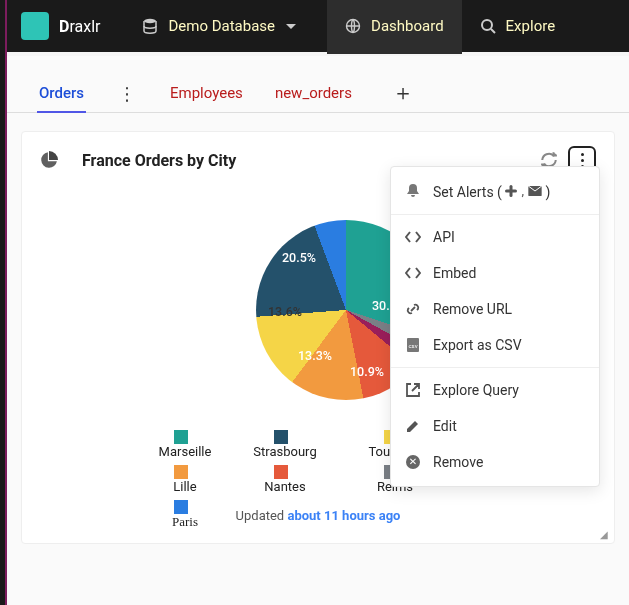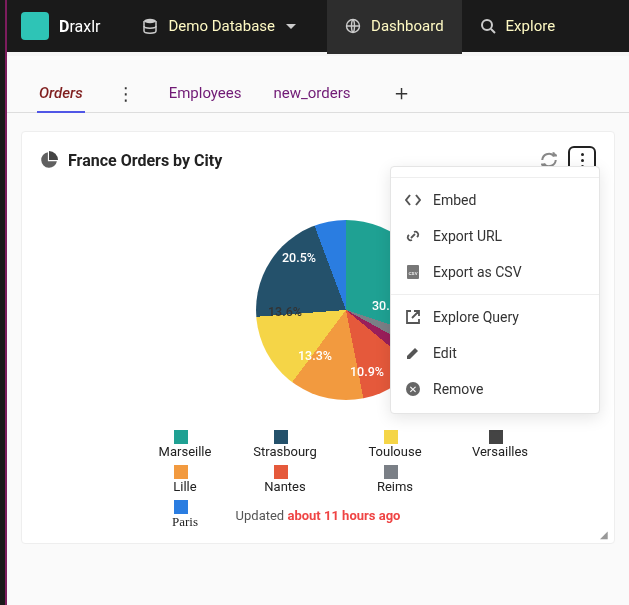--- a/index.html
+++ b/index.html
@@ -10,30 +10,30 @@
   .brand { font-weight: 400; font-size: 16px; margin-right: 24px; }
   .brand b { font-weight: 700; }
   .nav-item { display: flex; align-items: center; height: 56px; padding: 16px 18px; font-size: 15px; cursor: pointer; color: #fef9c3; }
   .nav-item.active { background: #2d2d2d; }
   .nav-item svg, .nav-item .iconph { margin-right: 10px; }
   .iconph { width: 16px; height: 16px; display: inline-block; }
   .chev { margin-left: 8px; }
 
   .page { position: absolute; left: 7px; top: 56px; right: 0; bottom: 0; background: #fafafa; overflow: hidden; }
   .tabs { display: flex; align-items: center; padding: 18px 20px 0 30px; gap: 28px; }
-  .tab { font-size: 15px; color: #701a75; padding: 10px 2px; cursor: pointer; position: relative; }
-  .tab.active { color: #7f1d1d; font-weight: 500; font-style: italic; }
+  .tab { font-size: 15px; color: #b91c1c; padding: 10px 2px; cursor: pointer; position: relative; }
+  .tab.active { color: #1d4ed8; font-weight: 500; }
   .tab.active::after { content: ""; position: absolute; left: 0; right: 0; bottom: -1px; height: 2px; background: #5056e6; }
   .tab-underline { height: 1px; background: #ddd; margin: 0 0 18px 0; }
   .tab-kebab { font-size: 18px; color: #333; cursor: pointer; padding: 0 4px; }
   .tab-plus { font-size: 22px; color: #333; cursor: pointer; padding: 0 6px; margin-left: 4px; }
 
   .card { background: #fff; border: 1px solid #eee; border-radius: 4px; margin: 0 14px; padding: 14px 18px 10px 18px; position: relative; }
   .card-head { display: flex; align-items: center; }
-  .card-title { font-weight: 700; font-size: 16px; color: #222; margin-left: 10px; }
+  .card-title { font-weight: 700; font-size: 16px; color: #222; margin-left: 24px; }
   .card-actions { margin-left: auto; display: flex; align-items: center; gap: 10px; }
   .kebab-box { border: 2px solid #222; border-radius: 6px; width: 28px; height: 28px; display: flex; align-items: center; justify-content: center; cursor: pointer; }
   .kebab-dots { display: flex; flex-direction: column; gap: 3px; }
   .kebab-dots span { width: 3px; height: 3px; background: #222; border-radius: 50%; }
 
   .chart-area { position: relative; height: 290px; margin-top: 16px; }
   .pie { position: absolute; left: 216px; top: 30px; width: 180px; height: 180px; border-radius: 50%;
     background: conic-gradient(
       #1fa193 0% 30.1%,
       #7a7f86 30.1% 33%,
@@ -44,21 +44,21 @@
       #24516b 73.8% 94.3%,
       #2a7de1 94.3% 100%
     );
   }
   .lbl { position: absolute; font-size: 12.5px; color: #fff; font-weight: 500; }
   .legend { position: absolute; left: 100px; top: 240px; display: grid; grid-template-columns: 90px 110px 110px 100px; row-gap: 6px; column-gap: 0px; }
   .legend-item { display: flex; align-items: center; font-size: 13px; color: #222; flex-direction: column; }
   .legend-item .sw { width: 14px; height: 14px; margin-right: 8px; }
 
   .updated { text-align: center; font-size: 13px; color: #555; margin-top: 28px; padding-bottom: 10px; }
-  .updated b { font-weight: 700; color: #ef4444; }
+  .updated b { font-weight: 700; color: #3b82f6; }
   .resize { position: absolute; right: 2px; bottom: 2px; width: 12px; height: 12px; color: #999; font-size: 10px; }
 
   .menu { position: absolute; right: 14px; top: 34px; width: 210px; background: #fff; border: 1px solid #e5e5e5; border-radius: 4px; box-shadow: 0 4px 16px rgba(0,0,0,0.1); z-index: 10; padding: 6px 0; }
   .menu-item { display: flex; align-items: center; padding: 10px 14px; font-size: 14px; color: #333; cursor: pointer; gap: 12px; }
   .menu-sep { height: 1px; background: #eee; margin: 4px 0; }
   .menu-icon { width: 16px; height: 16px; color: #666; flex-shrink: 0; display: inline-flex; align-items: center; justify-content: center; }
   .menu-icon svg { display: block; }
   .alerts-extra { display: inline-flex; align-items: center; gap: 4px; font-size: 13px; color: #555; }
   .rm-circle { width: 14px; height: 14px; border-radius: 50%; background: #666; color: #fff; font-size: 10px; display: inline-flex; align-items: center; justify-content: center; }
 </style>
@@ -175,36 +175,66 @@
           </div>
       </div>
     </div>
 
     <div class="updated">
       <span>Updated </span><b>about 11 hours ago</b>
     </div>
     <div class="resize">◢</div>
 
     <div class="menu">
+      <div class="menu-item">
+        <span class="menu-icon">
+            <svg viewBox="0 0 16 16" width="16" height="16" fill="#777">
+              <path d="M8 1a4 4 0 0 0-4 4v3l-2 3h12l-2-3V5a4 4 0 0 0-4-4zM6 12a2 2 0 0 0 4 0z"></path>
+            </svg>
+          </span>
+        <span>
+          <span>Set Alerts (</span>
+          <span class="alerts-extra">
+            <svg width="12" height="12" viewBox="0 0 16 16" fill="#555">
+                <rect x="6" y="0" width="4" height="16" rx="2"></rect>
+                <rect x="0" y="6" width="16" height="4" rx="2"></rect>
+              </svg>
+            ,
+            <svg width="14" height="10" viewBox="0 0 16 12" fill="#555">
+                <rect x="0" y="0" width="16" height="12" rx="1" fill="#555"></rect>
+                <path d="M0 0l8 6 8-6" stroke="#fff" stroke-width="1.2" fill="none"></path>
+              </svg>
+          </span>
+          <span>)</span>
+        </span>
+      </div>
       <div class="menu-sep"></div>
       <div class="menu-item">
         <span class="menu-icon">
             <svg viewBox="0 0 16 16" width="16" height="16" fill="none" stroke="#555" stroke-width="2">
               <path d="M5 3L1 8l4 5M11 3l4 5-4 5"></path>
             </svg>
           </span>
+        <span>API</span>
+      </div>
+      <div class="menu-item">
+        <span class="menu-icon">
+            <svg viewBox="0 0 16 16" width="16" height="16" fill="none" stroke="#555" stroke-width="2">
+              <path d="M5 3L1 8l4 5M11 3l4 5-4 5"></path>
+            </svg>
+          </span>
         <span>Embed</span>
       </div>
       <div class="menu-item">
         <span class="menu-icon">
             <svg viewBox="0 0 16 16" width="16" height="16" fill="none" stroke="#555" stroke-width="1.8">
               <path d="M6 10l4-4M7 12a3 3 0 0 1-4-4l1-1M9 4a3 3 0 0 1 4 4l-1 1"></path>
             </svg>
           </span>
-        <span>Export URL</span>
+        <span>Remove URL</span>
       </div>
       <div class="menu-item">
         <span class="menu-icon">
             <svg viewBox="0 0 16 16" width="16" height="16" fill="#777">
               <rect x="2" y="1" width="12" height="14" rx="1"></rect>
               <text x="8" y="11" font-size="6" text-anchor="middle" fill="#fff">csv</text>
             </svg>
           </span>
         <span>Export as CSV</span>
       </div>

